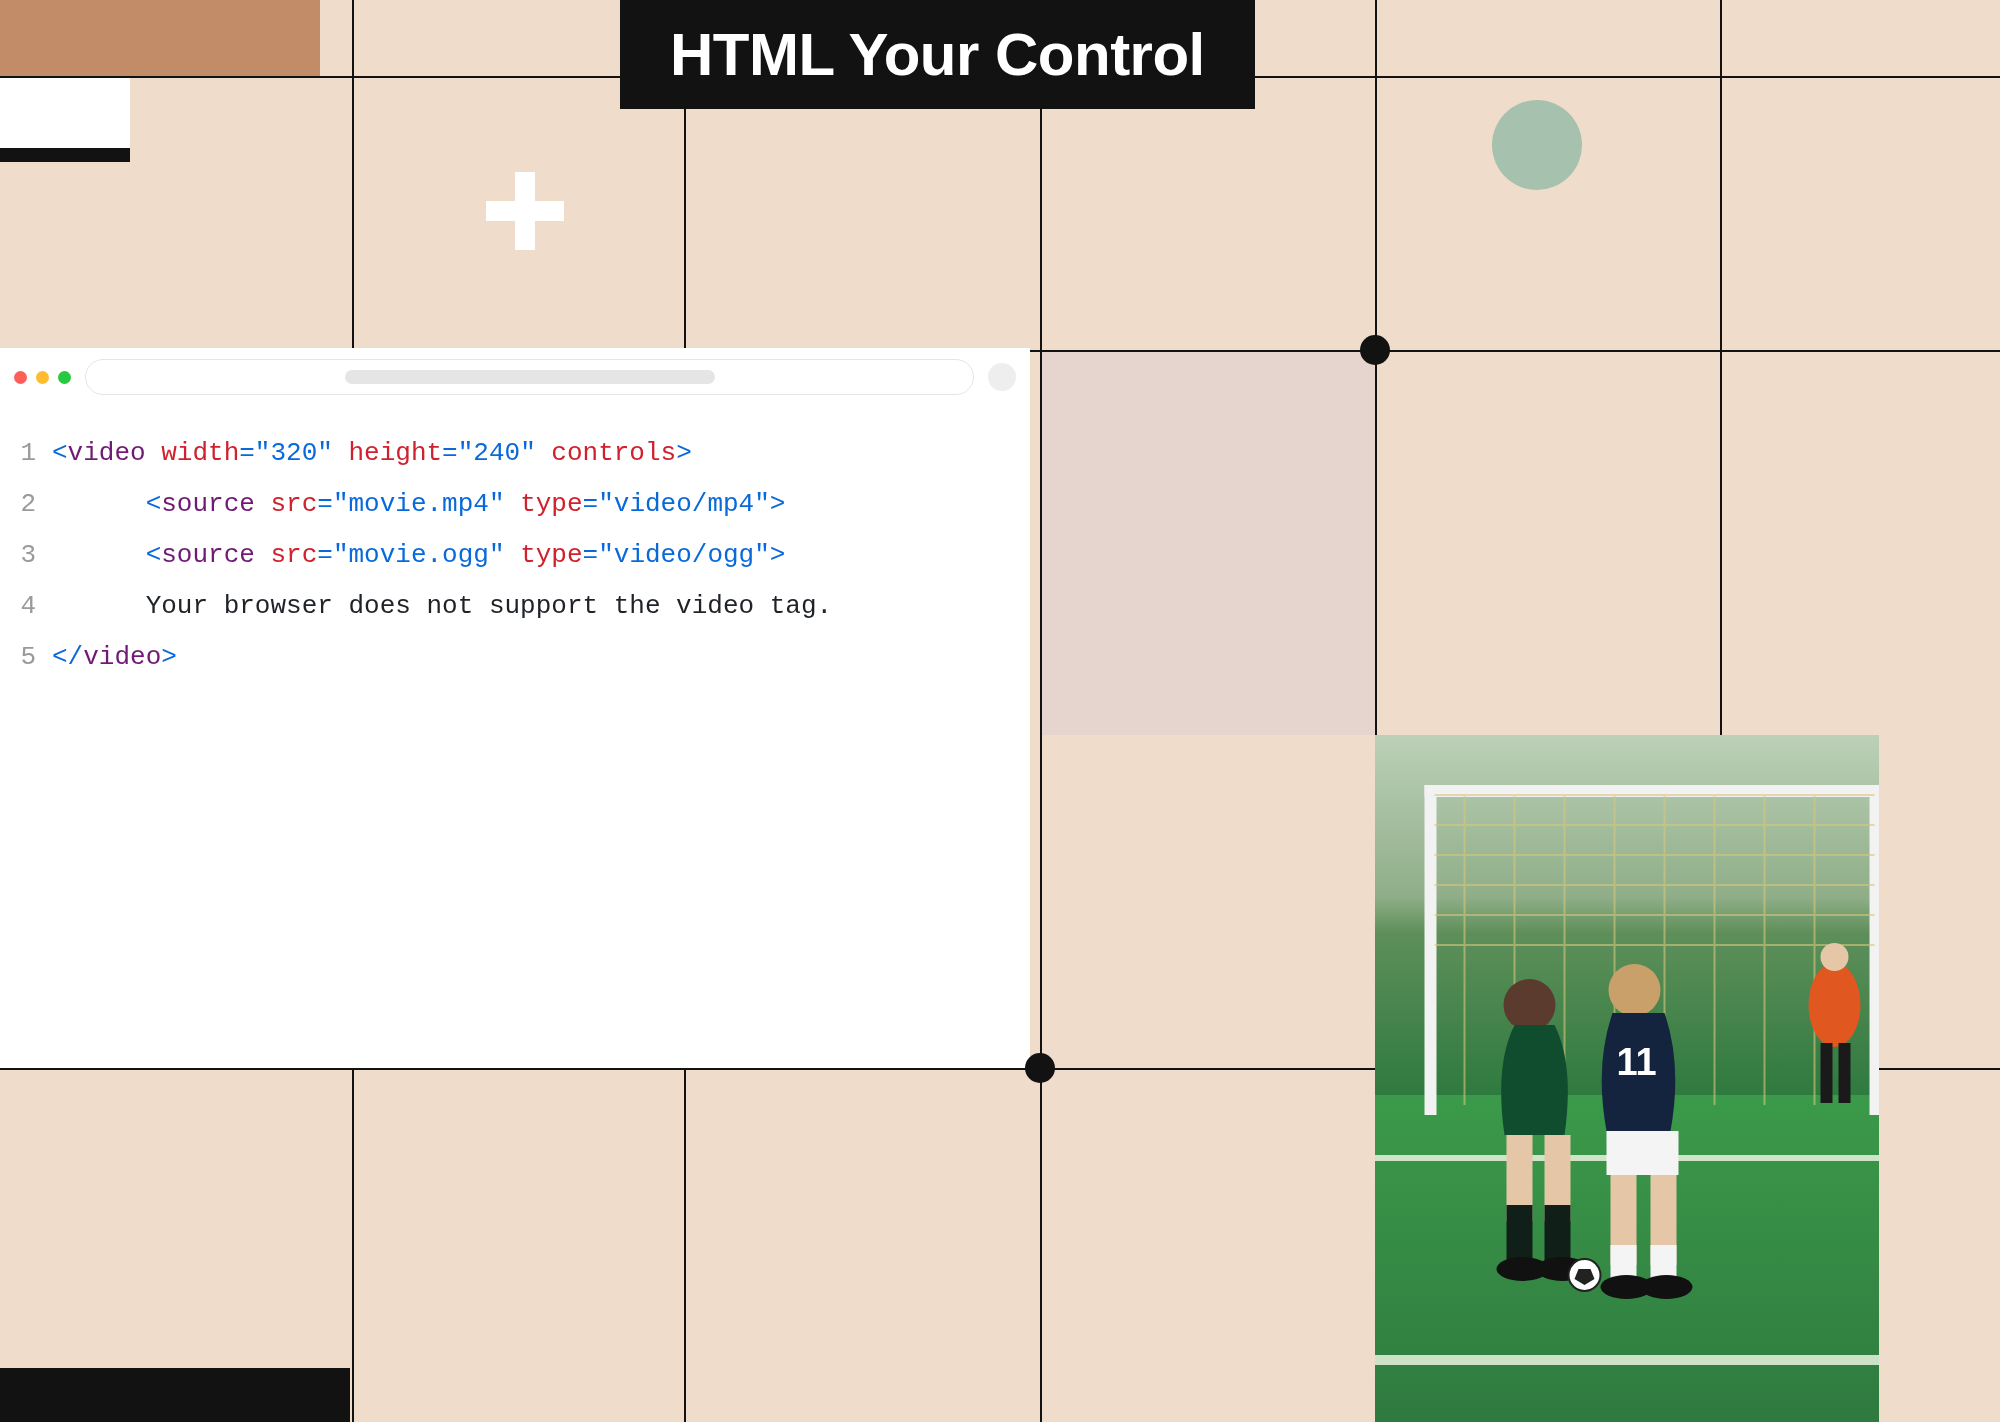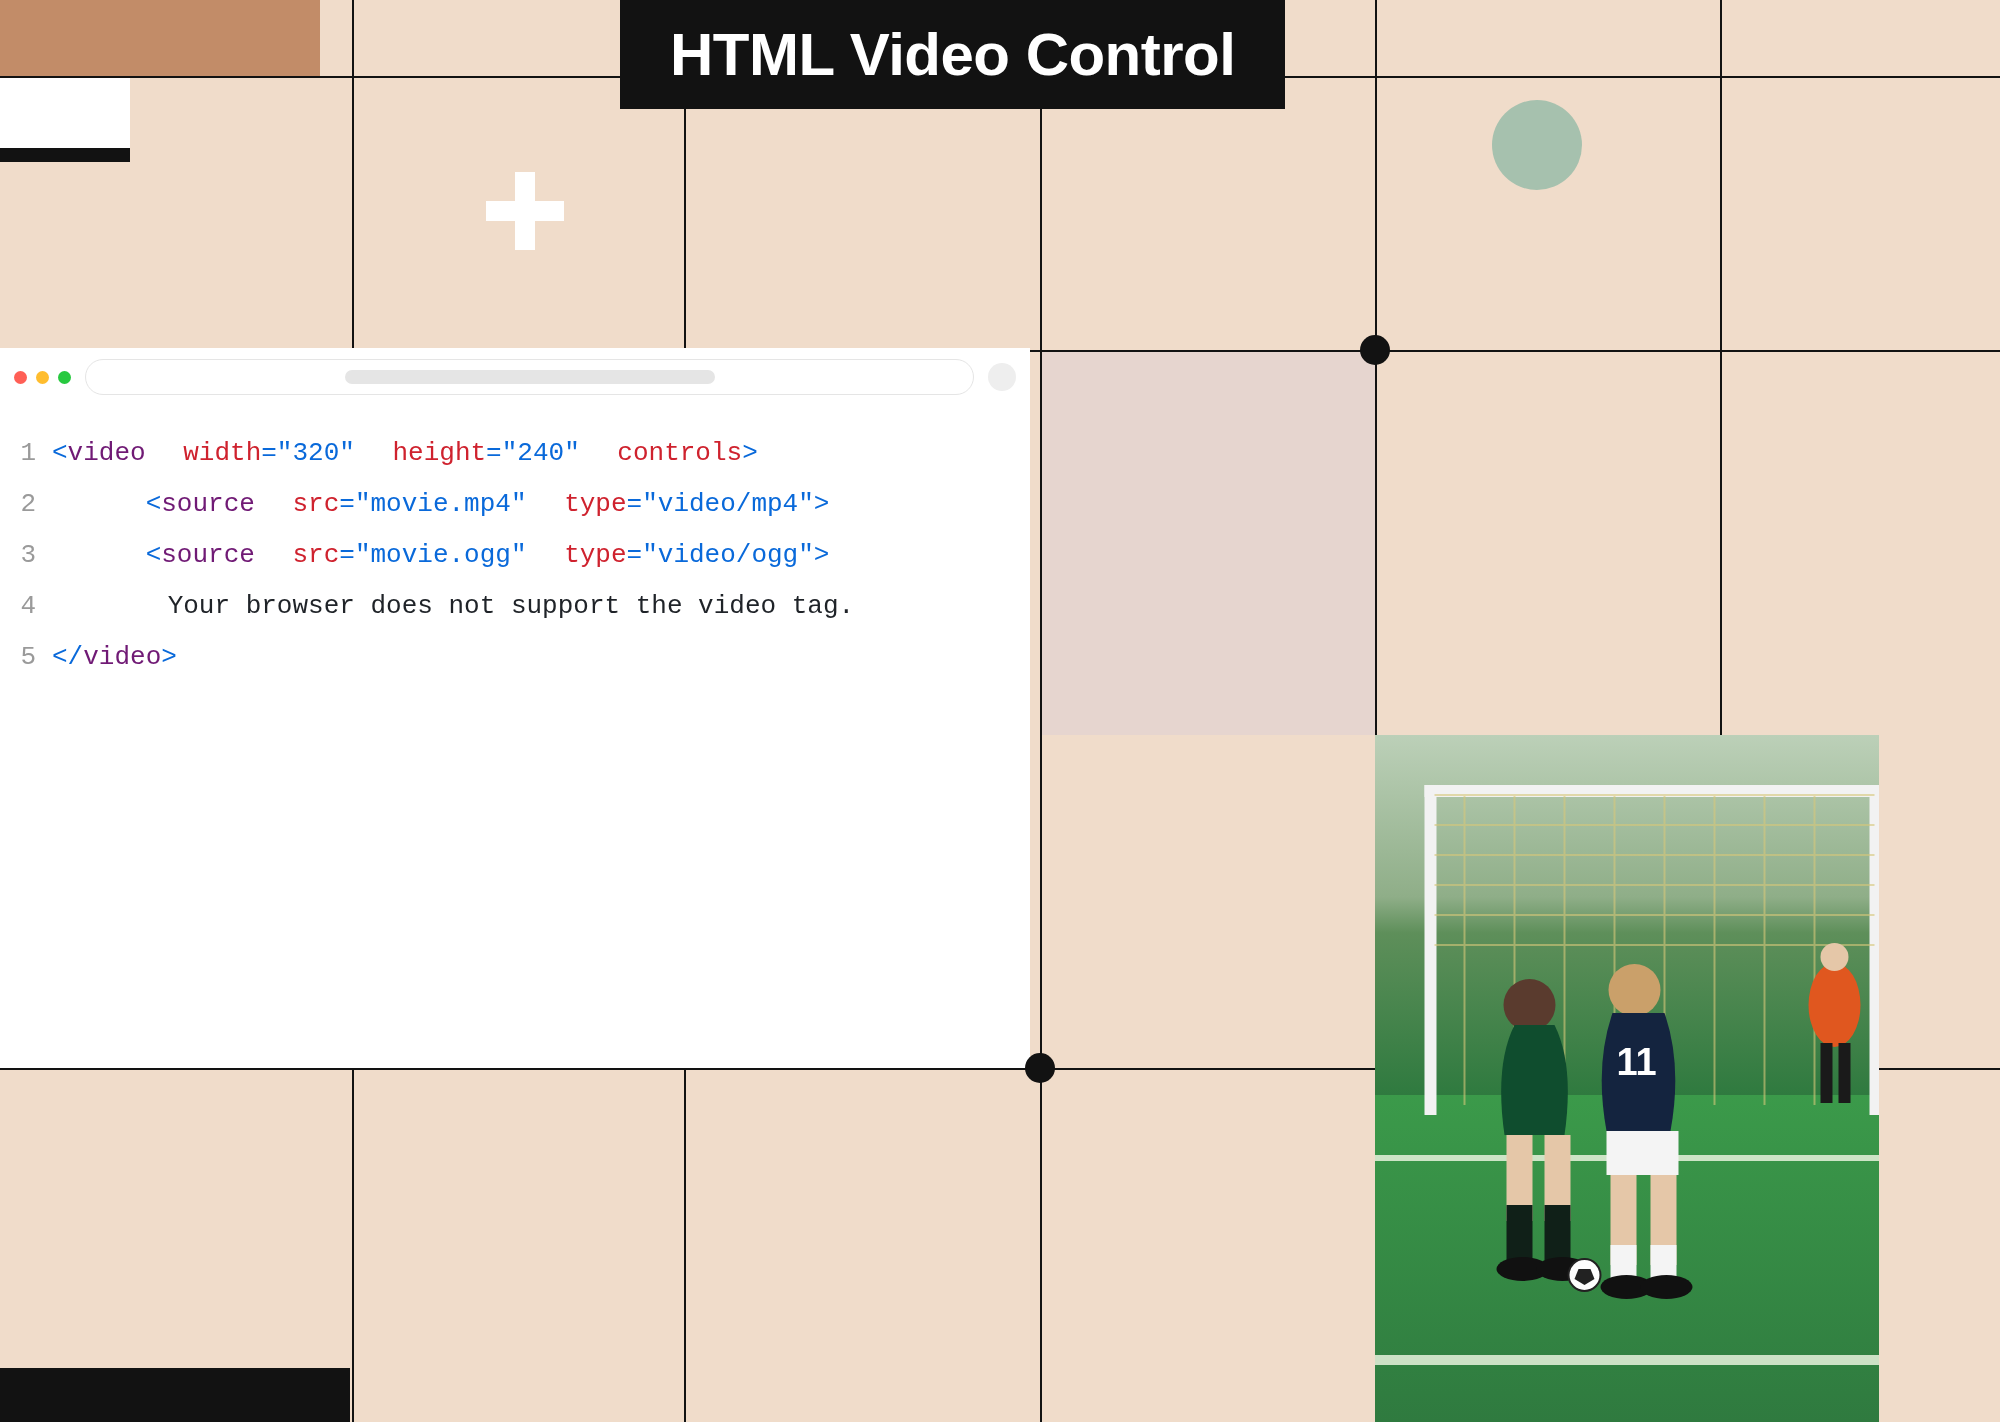--- a/index.html
+++ b/index.html
@@ -153,21 +153,21 @@
     color: #9a9a9a;
     text-align: right;
     padding-right: 16px;
     flex-shrink: 0;
     user-select: none;
   }
   .t-punct { color: #0969da; }
   .t-tag   { color: #701a75; }
   .t-attr  { color: #cf222e; text-align: right; }
   .t-val   { color: #0969da; }
-  .t-text  { color: #1f2328; margin-left: 22px; }
+  .t-text  { color: #1f2328; }
 
   
   .photo {
     position: absolute;
     top: 735px; left: 1375px;
     width: 504px; height: 687px;
     z-index: 12;
     overflow: hidden;
     background: linear-gradient(180deg, #9fb89a 0%, #86a77e 35%, #2f7a3f 55%, #3a9a49 100%);
   }
@@ -188,21 +188,21 @@
 <div class="deco-brown"></div>
 <div class="deco-white"></div>
 <div class="deco-black-thin"></div>
 <div class="deco-pink-panel"></div>
 <div class="deco-black-bottom"></div>
 <div class="deco-plus"></div>
 <div class="deco-circle"></div>
 <div class="deco-dot" style="top:350px; left:1375px"></div>
 <div class="deco-dot" style="top:1068px; left:1040px"></div>
 
-<div class="title-bar">HTML Video Control</div>
+<div class="title-bar">HTML Your Control</div>
 
 <div class="editor">
   <div class="editor-toolbar">
     <div class="traffic-lights">
       <div class="tl tl-red"></div>
       <div class="tl tl-yellow"></div>
       <div class="tl tl-green"></div>
     </div>
     <div class="url-bar">
       <div class="url-placeholder"></div>

